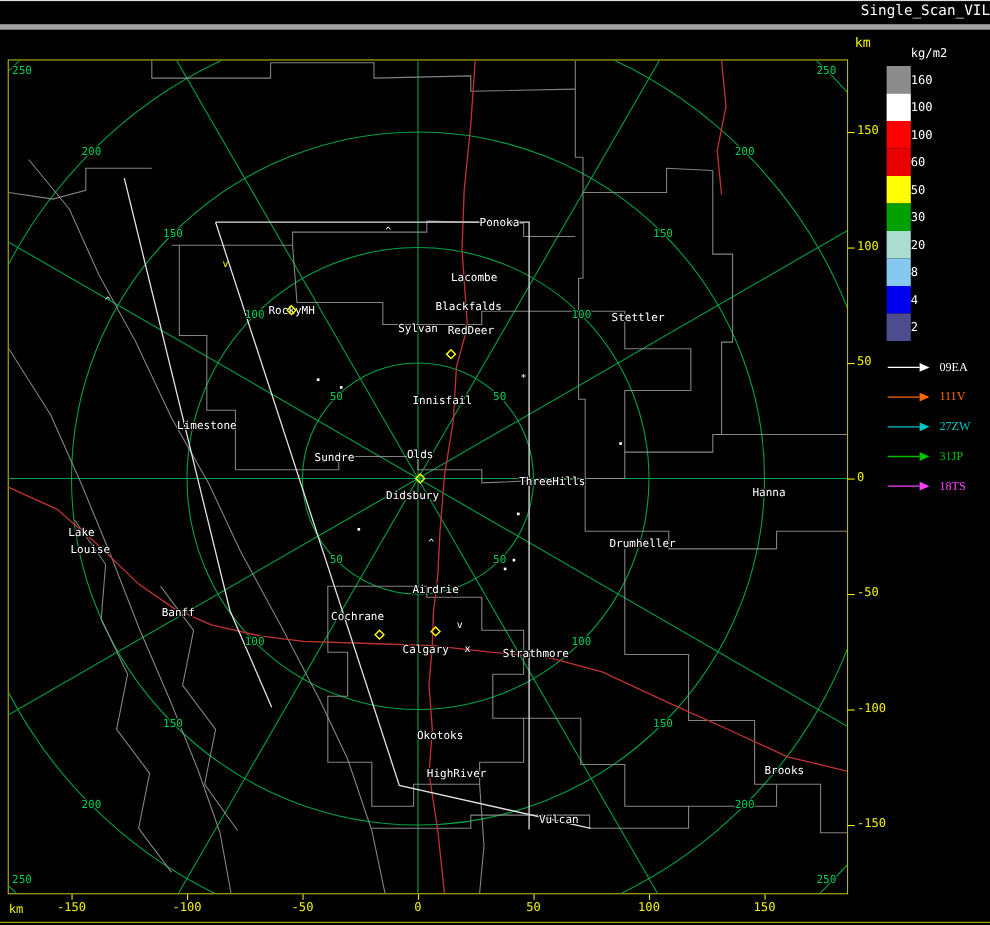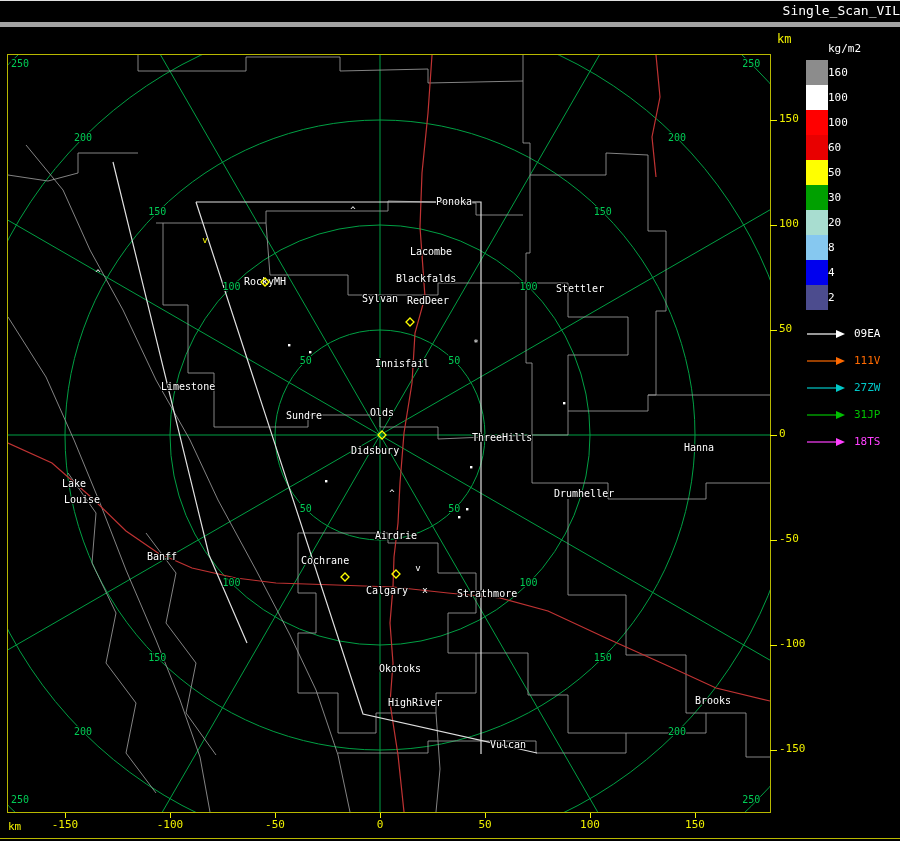--- a/index.html
+++ b/index.html
@@ -26,21 +26,21 @@
   .lbl-y{position:absolute;left:779px;width:30px;color:#f0f000;font-size:11px;}
   .tick-x{position:absolute;width:1px;height:5px;background:#f0f000;top:813px;}
   .lbl-x{position:absolute;width:44px;text-align:center;color:#f0f000;font-size:11px;top:818px;}
   .km-bottom{position:absolute;left:8px;top:820px;color:#f0f000;font-size:11px;}
   .bottom-rule{position:absolute;left:0;top:838px;width:900px;height:0;border-top:1px solid #b8b800;}
   .legend-title{position:absolute;left:828px;top:42px;color:#fff;font-size:11px;}
   .legend{position:absolute;left:806px;top:60px;}
   .legend-row{display:flex;height:25px;align-items:center;}
   .swatch{width:22px;height:25px;}
   .legend-label{color:#fff;font-size:11px;}
-  .arrows{position:absolute;left:806px;top:320px;}
+  .arrows{position:absolute;left:806px;top:320px;font-family:Liberation Serif, serif;}
   .arrow-row{display:flex;height:27px;align-items:center;}
   .arrow-label{margin-left:8px;font-size:11px;}
 </style>
 </head>
 <body>
 
 <div class="page">
 
   <div class="titlebar">
     <span>Single_Scan_VIL</span>

